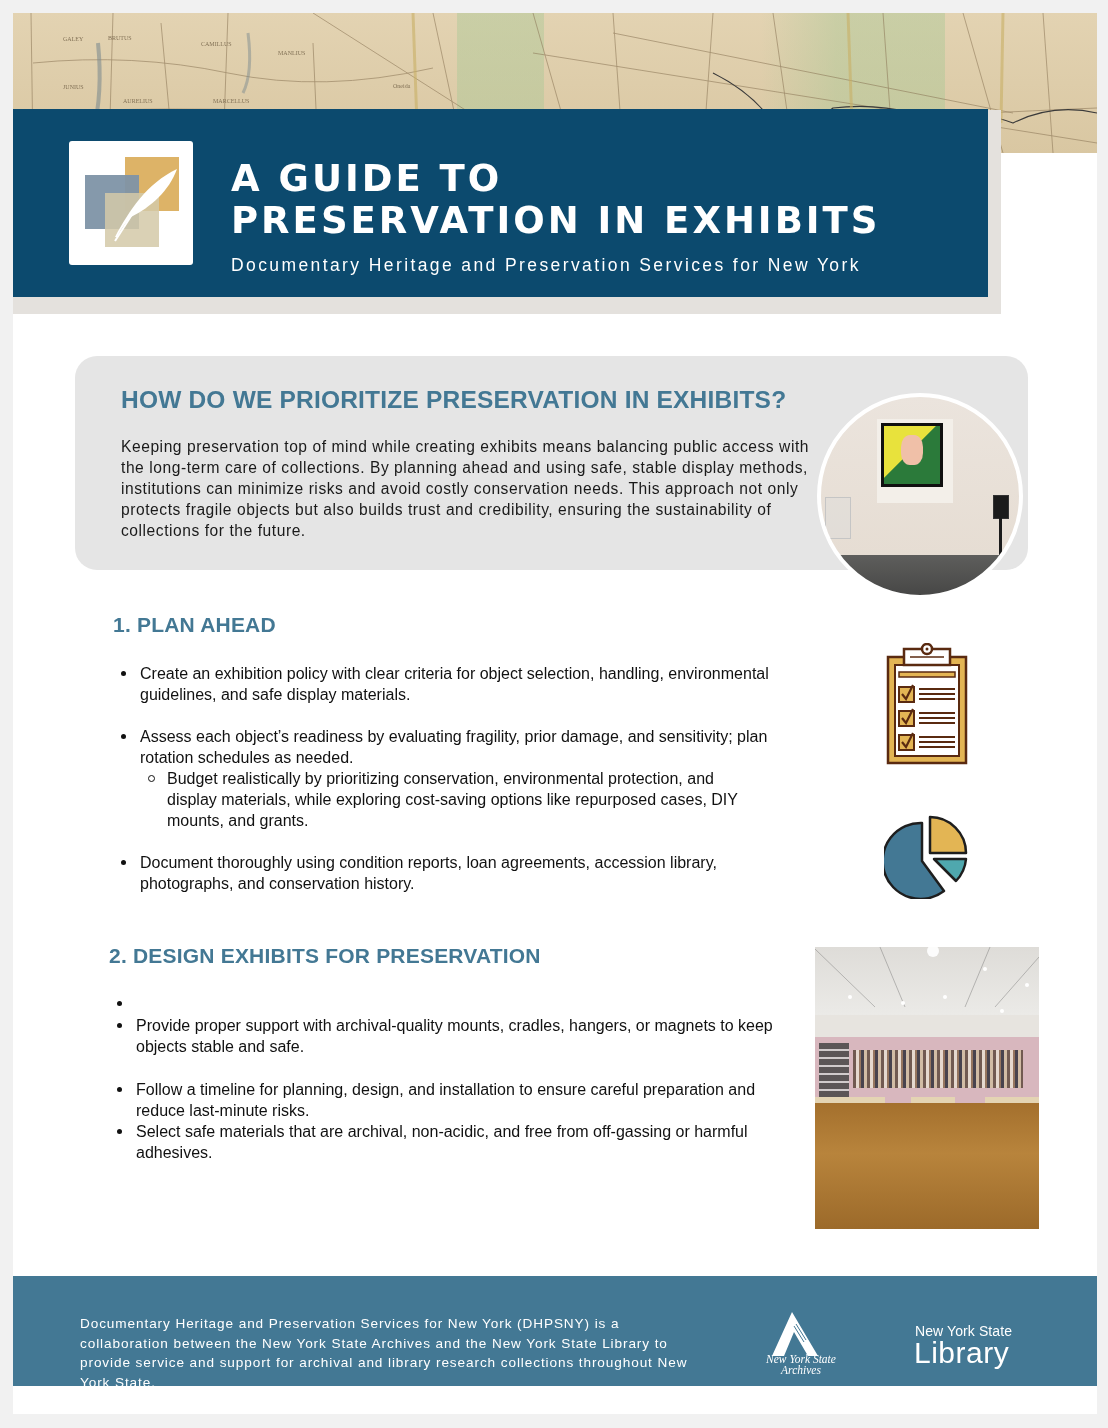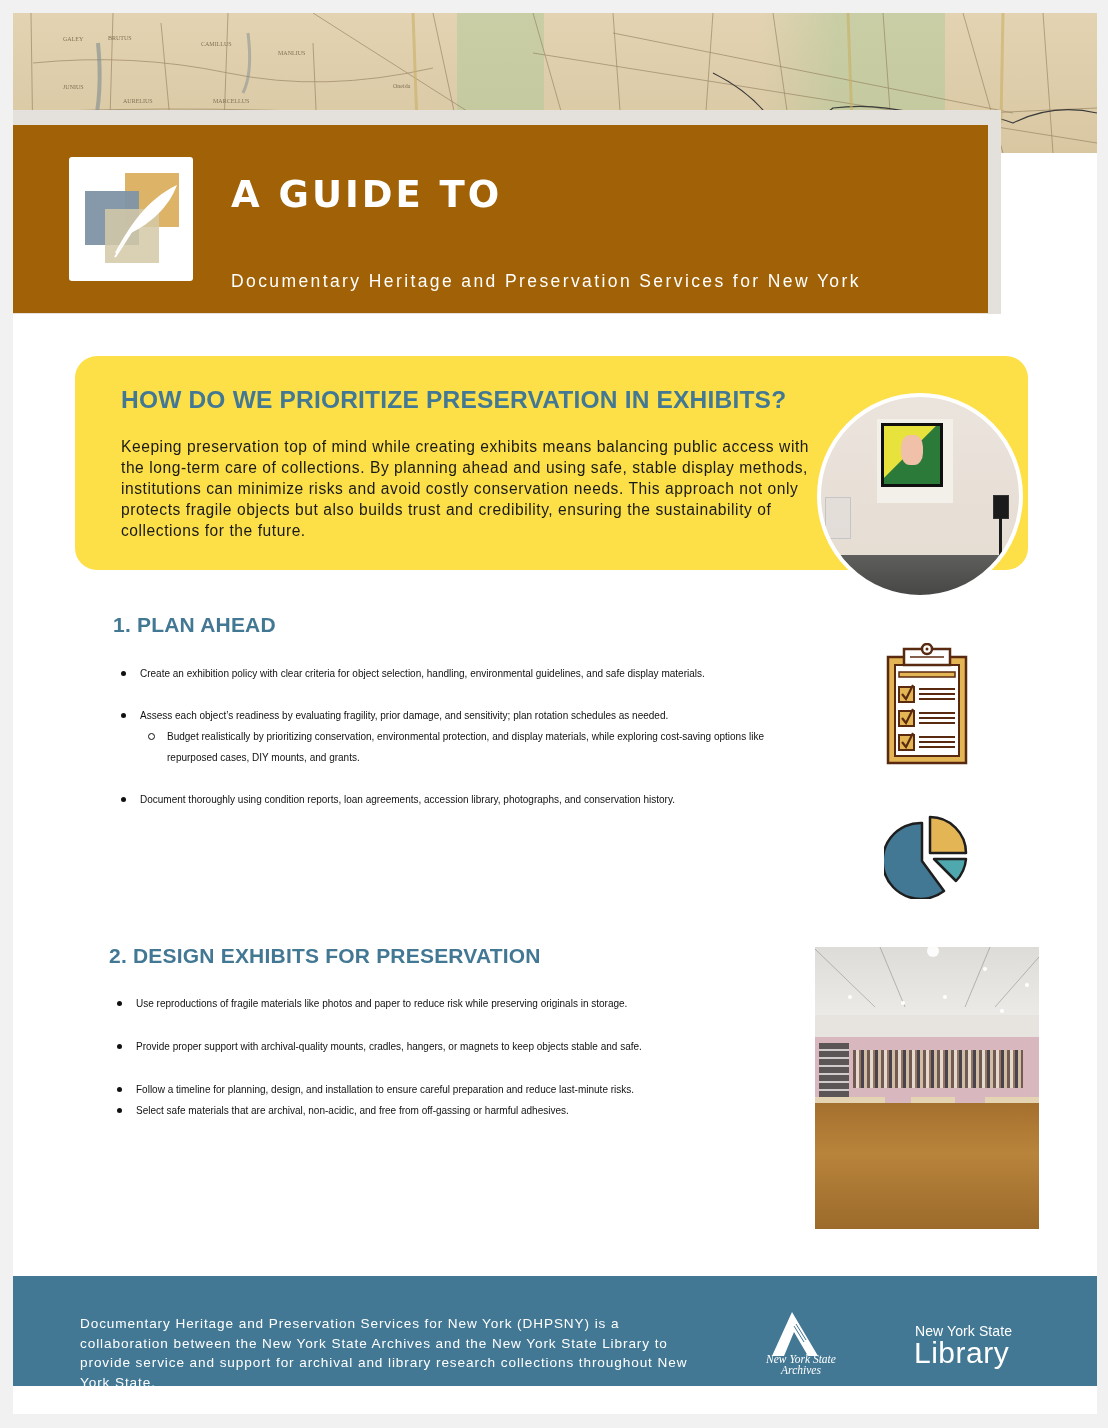--- a/index.html
+++ b/index.html
@@ -23,22 +23,22 @@
       linear-gradient(90deg, rgba(0,0,0,0) 0 41%, rgba(170,200,150,0.45) 41% 49%, rgba(0,0,0,0) 49% 69%, rgba(0,0,0,0) 69%, rgba(170,200,150,0.45) 76% 86%, rgba(0,0,0,0) 86%),
       linear-gradient(180deg, #e3d3b2 0%, #d9c7a2 100%);
   }
   .map svg { position: absolute; left: 0; top: 0; }
   
   .header-shadow {
     position: absolute; left: 0; top: 97px; width: 988px; height: 204px;
     background: #e4e1dd;
   }
   .header {
-    position: absolute; left: 0; top: 112px; width: 975px; height: 188px;
-    background: #a16207;
+    position: absolute; left: 0; top: 96px; width: 975px; height: 188px;
+    background: #0c4a6e;
   }
   .logo-box {
     position: absolute; left: 56px; top: 32px; width: 124px; height: 124px;
     background: #ffffff; border-radius: 3px;
   }
   .logo-box .sq { position: absolute; }
   .title-1, .title-2 {
     position: absolute; left: 218px;
     color: #ffffff; font-weight: bold;
     font-family: "DejaVu Sans", sans-serif;
@@ -49,21 +49,21 @@
   .title-1 { top: 48px; }
   .title-2 { top: 90px; }
   .subtitle {
     position: absolute; left: 218px; top: 146px;
     color: #ffffff; font-size: 17.5px; letter-spacing: 2.4px;
     white-space: nowrap;
   }
   
   .intro-card {
     position: absolute; left: 62px; top: 343px; width: 953px; height: 214px;
-    background: #fde047; border-radius: 22px;
+    background: #e5e5e5; border-radius: 22px;
   }
   .intro-title {
     position: absolute; left: 46px; top: 30px;
     color: #437894; font-weight: bold; font-size: 24.5px;
     white-space: nowrap; letter-spacing: 0.2px;
   }
   .intro-body {
     position: absolute; left: 46px; top: 80px; width: 690px;
     color: #1a1a1a; font-size: 15.6px; line-height: 21px; letter-spacing: 0.55px;
   }
@@ -73,21 +73,21 @@
     background: linear-gradient(180deg, #ebe4dd 0%, #e6ddd3 80%, #5e5e5c 80%, #474746 100%);
     box-sizing: border-box;
   }
   
   .section-heading {
     position: absolute; color: #437894; font-weight: bold; font-size: 21px;
     white-space: nowrap; letter-spacing: 0.2px;
   }
   .bullet-list {
     position: absolute; margin: 0; padding: 0; list-style: none;
-    color: #111; font-size: 10px; line-height: 21px;
+    color: #111; font-size: 16px; line-height: 21px;
   }
   .bullet-list li { position: relative; padding-left: 0; }
   .bullet-list .dot {
     position: absolute; left: -19px; top: 8px; width: 5px; height: 5px;
     border-radius: 50%; background: #111;
   }
   .bullet-list .ring {
     position: absolute; left: -19px; top: 7px; width: 5px; height: 5px;
     border-radius: 50%; border: 1.2px solid #111; background: transparent;
   }
@@ -169,20 +169,21 @@
     <div class="logo-box">
       <div class="sq" style="left:56px; top:16px; width:54px; height:54px; background:#ddb367;"></div>
       <div class="sq" style="left:16px; top:34px; width:54px; height:54px; background:#7e94a6; opacity:0.95;"></div>
       <div class="sq" style="left:36px; top:52px; width:54px; height:54px; background:#d4c9a8; opacity:0.85;"></div>
       <svg style="position:absolute; left:0; top:0;" width="124" height="124" viewBox="0 0 124 124">
         <path d="M46 96 C 60 70, 78 42, 108 28 C 100 50, 82 66, 62 76 C 56 82, 52 88, 48 96 Z" fill="#ffffff"></path>
         <path d="M46 100 L 64 72" stroke="#ffffff" stroke-width="2"></path>
       </svg>
     </div>
     <div class="title-1">A GUIDE TO</div>
+    <div class="title-2">PRESERVATION IN EXHIBITS</div>
     <div class="subtitle">Documentary Heritage and Preservation Services for New York</div>
   </div>
 
   <div class="intro-card">
     <div class="intro-title">HOW DO WE PRIORITIZE PRESERVATION IN EXHIBITS?</div>
     <div class="intro-body">Keeping preservation top of mind while creating exhibits means balancing public access with the long-term care of collections. By planning ahead and using safe, stable display methods, institutions can minimize risks and avoid costly conservation needs. This approach not only protects fragile objects but also builds trust and credibility, ensuring the sustainability of collections for the future.</div>
   </div>
   <div class="circle-photo">
     <div style="position:absolute; left:56px; top:22px; width:76px; height:84px; background:#f3efe9;"></div>
     <div style="position:absolute; left:60px; top:26px; width:62px; height:64px; background:#101010;"></div>
@@ -233,21 +234,21 @@
   </svg>
 
   <svg style="position:absolute; left:871px; top:802px;" width="84" height="84" viewBox="0 0 84 84">
     <path d="M38 8 A38 38 0 1 0 60 76 L38 46 Z" fill="#437894" stroke="#1e1e1e" stroke-width="2.5" stroke-linejoin="round"></path>
     <path d="M46 2 A36 36 0 0 1 82 38 L46 38 Z" fill="#e3b554" stroke="#1e1e1e" stroke-width="2.5" stroke-linejoin="round"></path>
     <path d="M50 44 L82 44 A36 36 0 0 1 72 66 Z" fill="#4fa8ae" stroke="#1e1e1e" stroke-width="2.5" stroke-linejoin="round"></path>
   </svg>
 
   <div class="section-heading" style="left:96px; top:931px;">2. DESIGN EXHIBITS FOR PRESERVATION</div>
   <ul class="bullet-list" style="left:123px; top:980px; width:645px;">
-    <li style="margin-bottom:22px;"><span class="dot"></span><span>Use reproductions of fragile materials like photos and paper to reduce risk while preserving originals in storage.</span></li>
+    <li style="margin-bottom:22px;"><span class="dot"></span></li>
     <li style="margin-bottom:22px;"><span class="dot"></span><span>Provide proper support with archival-quality mounts, cradles, hangers, or magnets to keep objects stable and safe.</span></li>
     <li><span class="dot"></span><span>Follow a timeline for planning, design, and installation to ensure careful preparation and reduce last-minute risks.</span></li>
     <li style="margin-bottom:22px;"><span class="dot"></span><span>Select safe materials that are archival, non-acidic, and free from off-gassing or harmful adhesives.</span></li>
   </ul>
 
   <div class="gallery-photo">
     <div style="position:absolute; left:0; top:0; width:224px; height:68px; background:linear-gradient(180deg,#dedcd8,#ebeae7);"></div>
     <svg style="position:absolute; left:0; top:0;" width="224" height="68" viewBox="0 0 224 68">
       <g stroke="#5a5a5a" stroke-width="0.6" opacity="0.6">
         <line x1="0" y1="2" x2="60" y2="60"></line>

